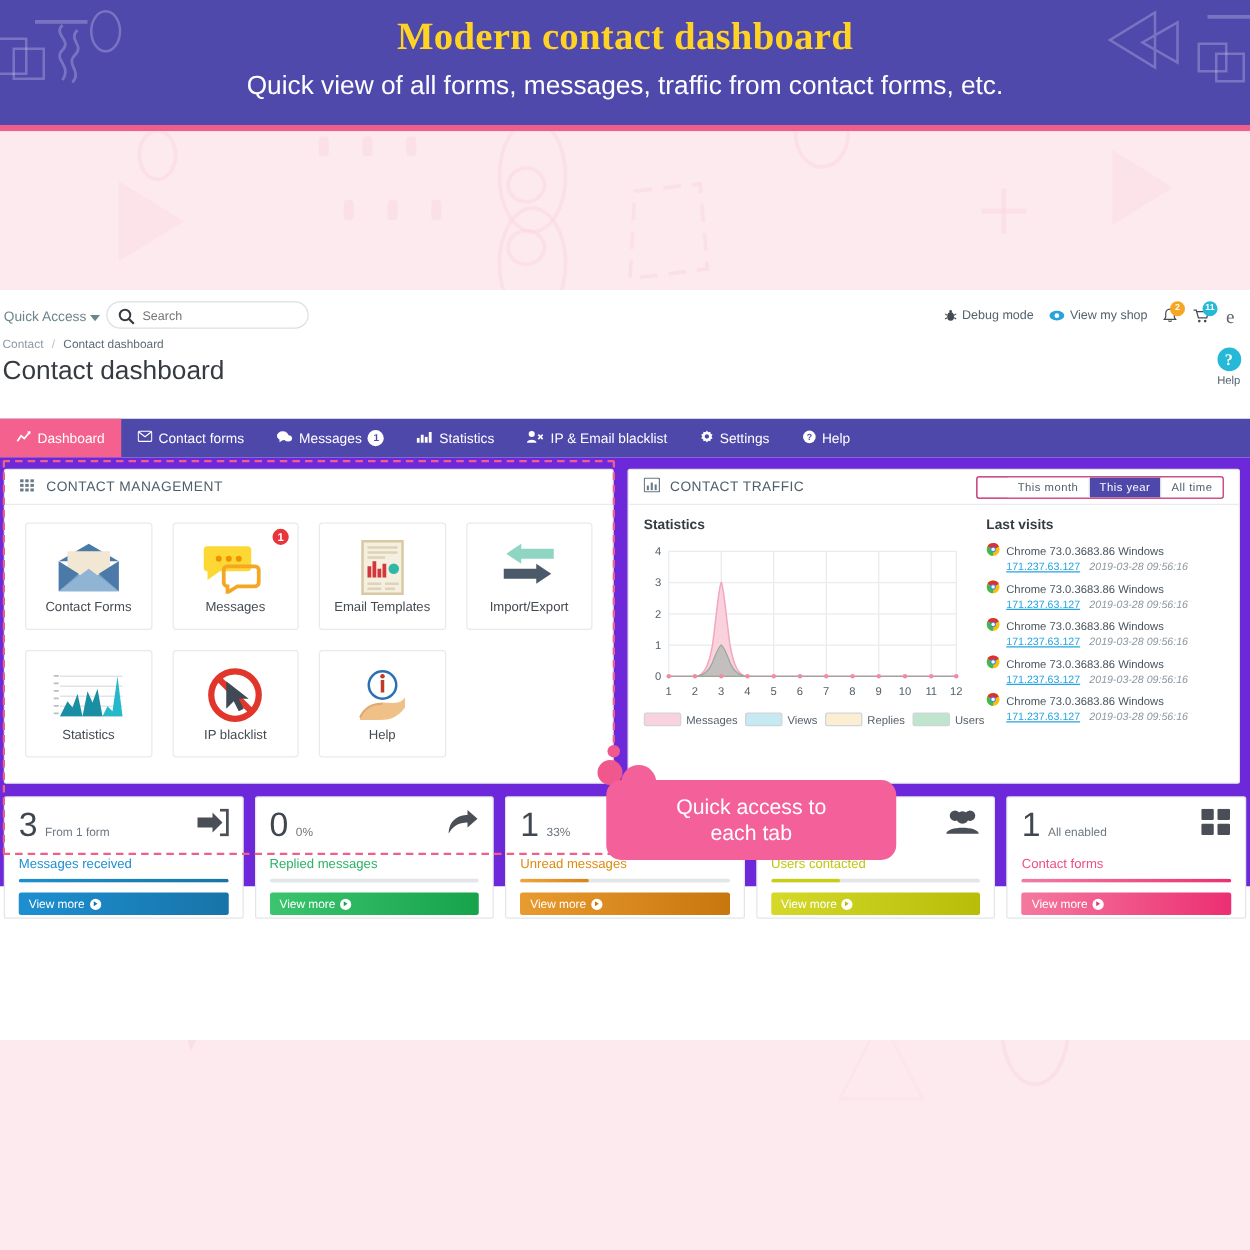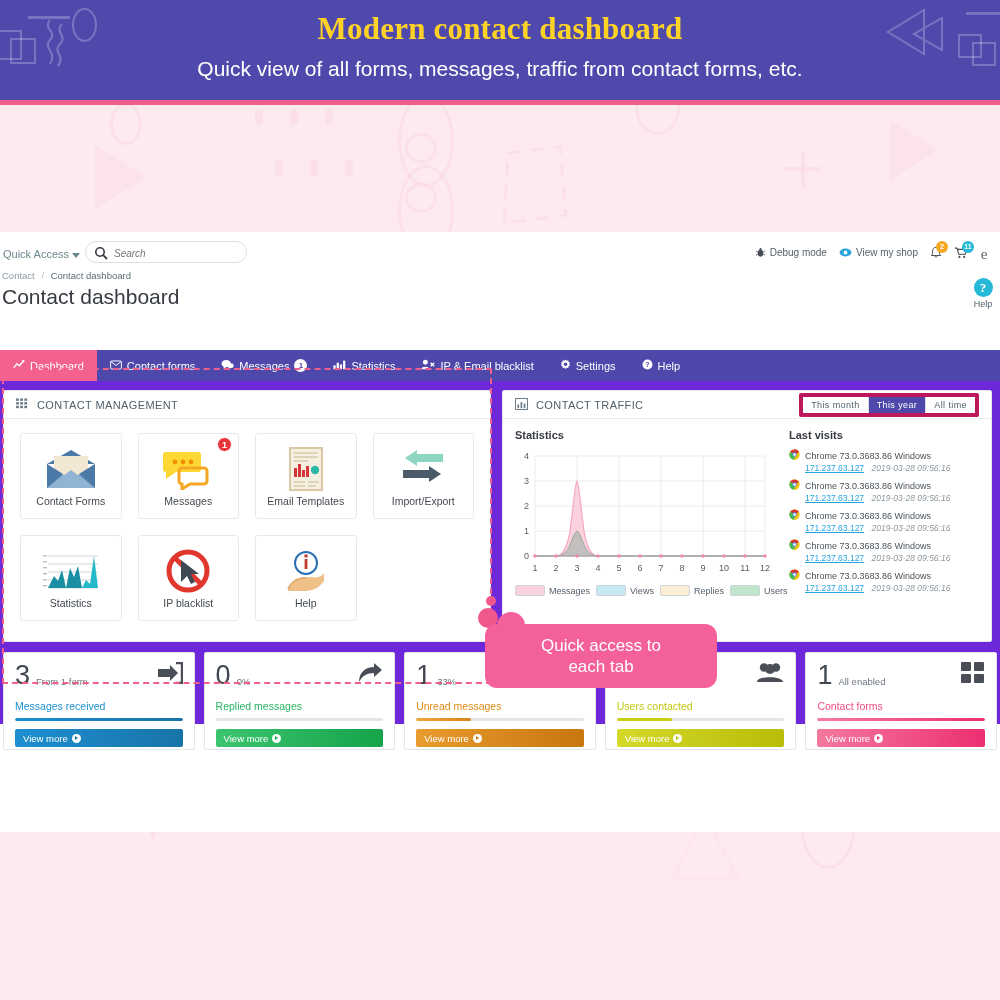--- a/index.html
+++ b/index.html
@@ -71,21 +71,21 @@
   .searchbar {
     position: absolute; left: 85px; top: 9px; width: 162px; height: 22px;
     border: 1px solid #dcdfe3; border-radius: 11px; background: #fff;
   }
   .search-icon-w {
     position: absolute; left: 8px; top: 4px; width: 14px; height: 14px;
     color: #363a41;
   }
   .search-input {
     position: absolute; left: 28px; top: 3px; width: 125px; height: 16px;
-    border: 0; outline: none; font-size: 10px; font-style: italic; color: #9aa4ab;
+    border: 0; outline: none; font-size: 10px; color: #9aa4ab;
     font-family: "Liberation Sans", sans-serif; background: transparent;
   }
   .breadcrumb {
     position: absolute; left: 2px; top: 38px; font-size: 9.5px; color: #8d9aa2;
   }
   .breadcrumb .sep { margin: 0 4px; color: #b7c0c6; }
   .breadcrumb .cur { color: #5b6b74; }
   .page-title {
     position: absolute; left: 2px; top: 53px; font-size: 21px; color: #363a41;
     font-weight: 400;
@@ -108,21 +108,21 @@
   .help-circle {
     width: 19px; height: 19px; border-radius: 50%; background: #25b9d7;
     color: #fff; font-size: 13px; font-weight: bold; line-height: 19px;
     margin: 0 auto; text-align: center; font-family: "Liberation Serif", serif;
   }
   .help-label { font-size: 9px; color: #53626c; margin-top: 2px; }
 
   
   .tabbar {
     position: relative; height: 31px; background: #4f48ab; display: flex;
-    align-items: stretch; font-size: 11px; margin-top: 15px;
+    align-items: stretch; font-size: 11px;
   }
   .tab {
     display: flex; align-items: center; gap: 5px; padding: 0 13px;
     color: #ffffff; cursor: pointer; white-space: nowrap;
   }
   .tab.active { background: #f4618f; }
   .tab-badge {
     display: inline-block; min-width: 13px; height: 13px; border-radius: 7px;
     background: #fff; color: #4f48ab; font-size: 8px; line-height: 13px;
     text-align: center; font-weight: bold; padding: 0 2px;
@@ -160,21 +160,21 @@
   .tile-icon { height: 48px; display: flex; align-items: center; justify-content: center; position: relative; }
   .tile-label { font-size: 10.5px; color: #444a51; margin-top: 2px; }
   .tile-badge {
     position: absolute; top: 3px; right: 6px; width: 15px; height: 15px;
     border-radius: 50%; background: #e8343a; color: #fff; font-size: 9px;
     font-weight: bold; line-height: 15px; text-align: center;
     border: 1px solid #fff;
   }
 
   
-  .period-group { display: flex; border: 4px solid #be185d; border-radius: 2px; overflow: hidden; }
+  .period-group { display: flex; border: 1px solid #be185d; border-radius: 2px; overflow: hidden; padding-left: 24px; }
   .period-btn {
     font-size: 9px; padding: 3px 8px; color: #4f5f6a; background: #fff;
     cursor: pointer; border-right: 1px solid #dcdfe2;
   }
   .period-btn:last-child { border-right: 0; }
   .period-btn.active { background: #4f48ab; color: #fff; }
 
   
   .traffic-body { display: flex; padding: 10px 12px 12px 12px; }
   .chart-col { width: 262px; }

